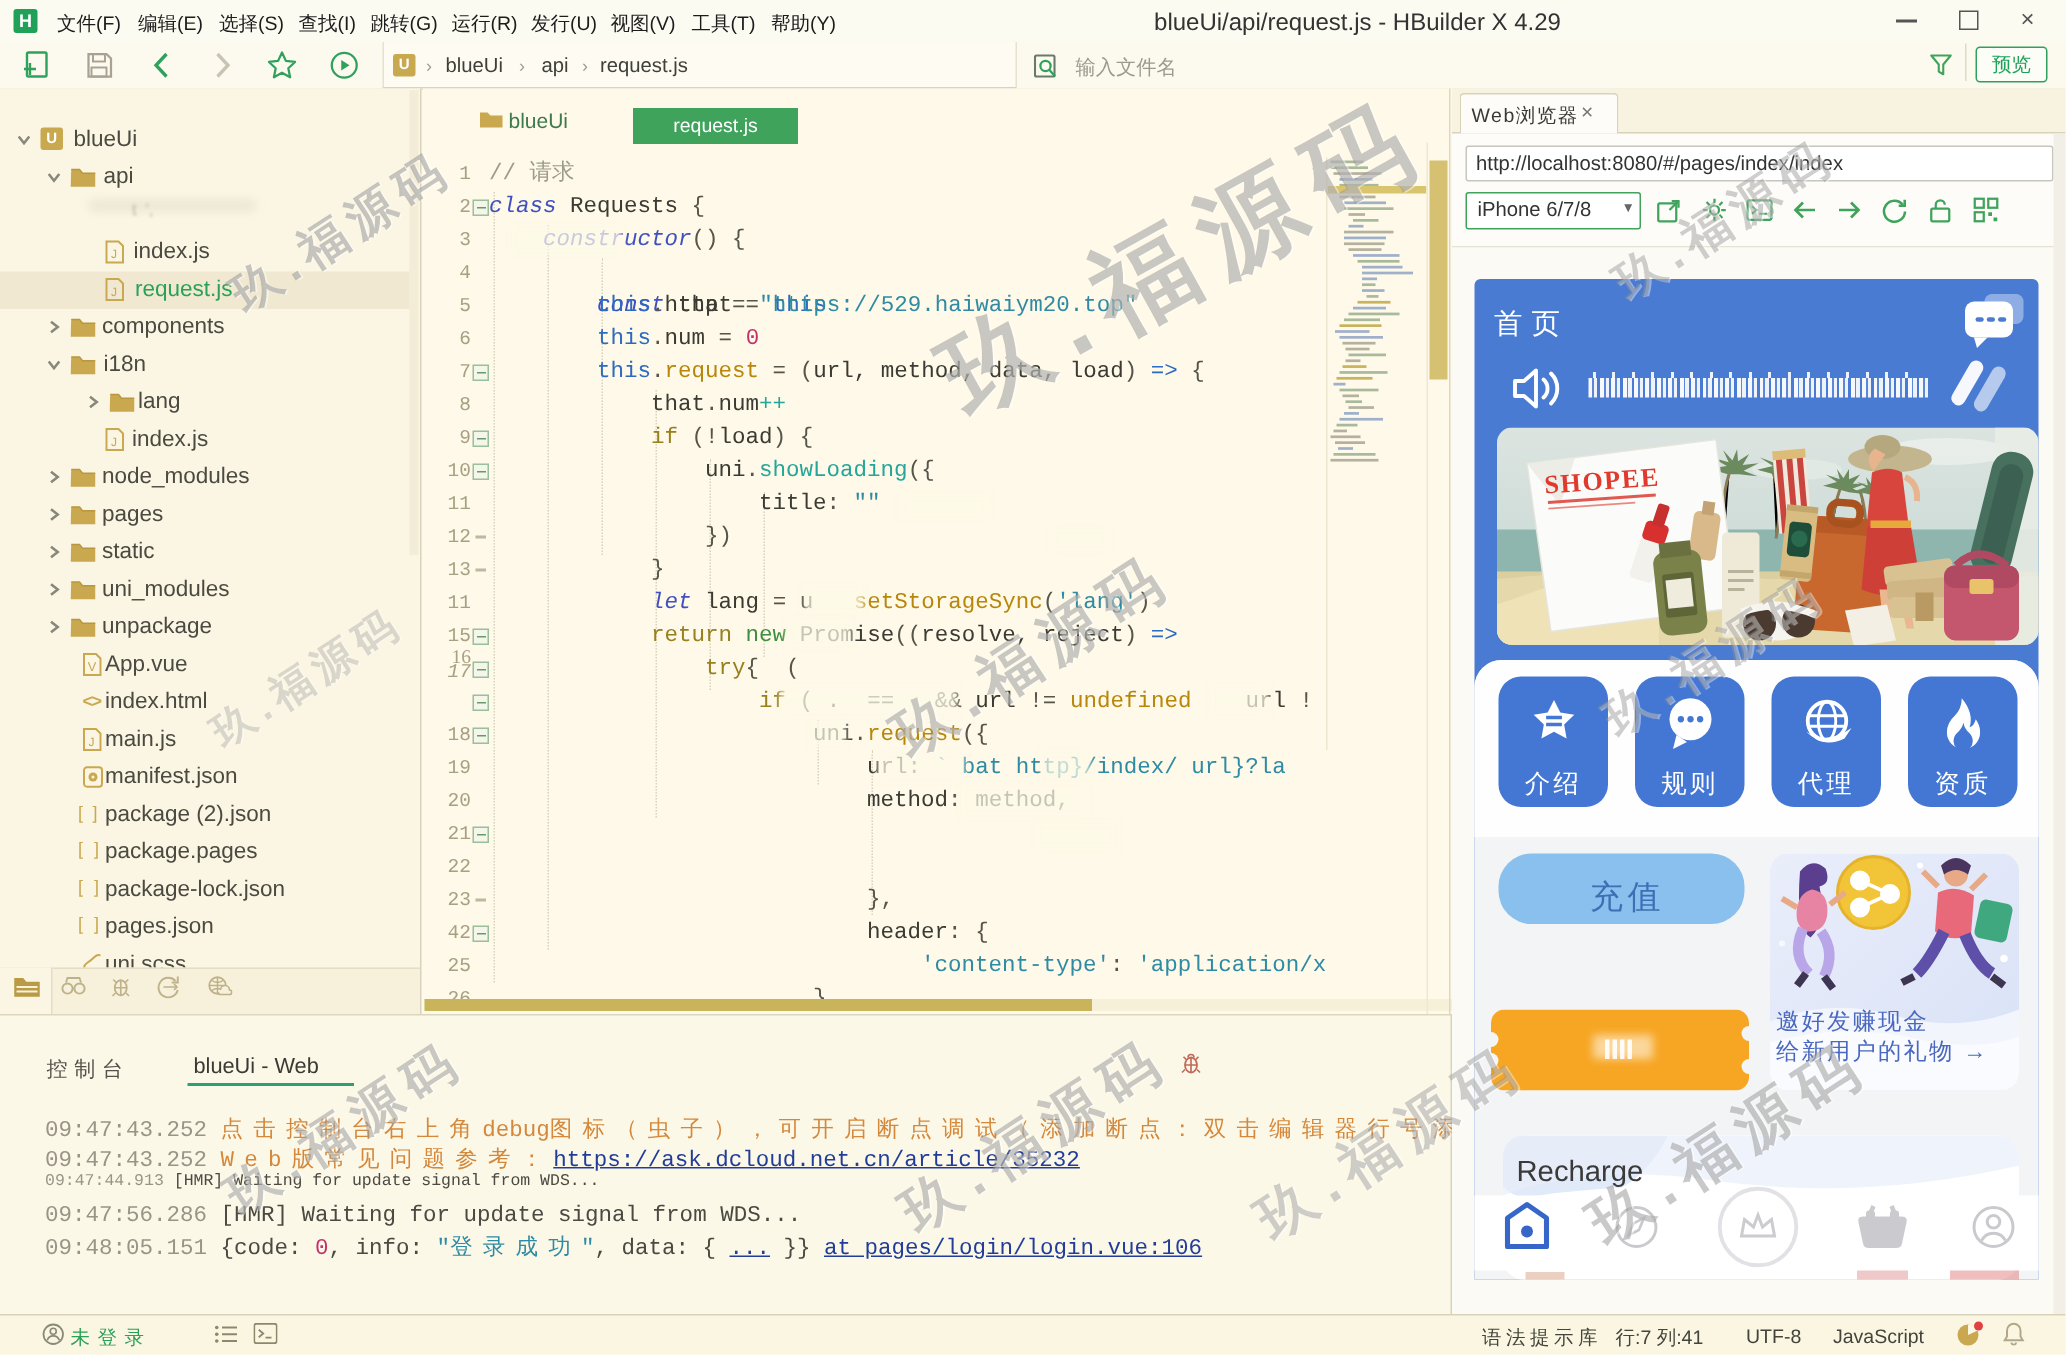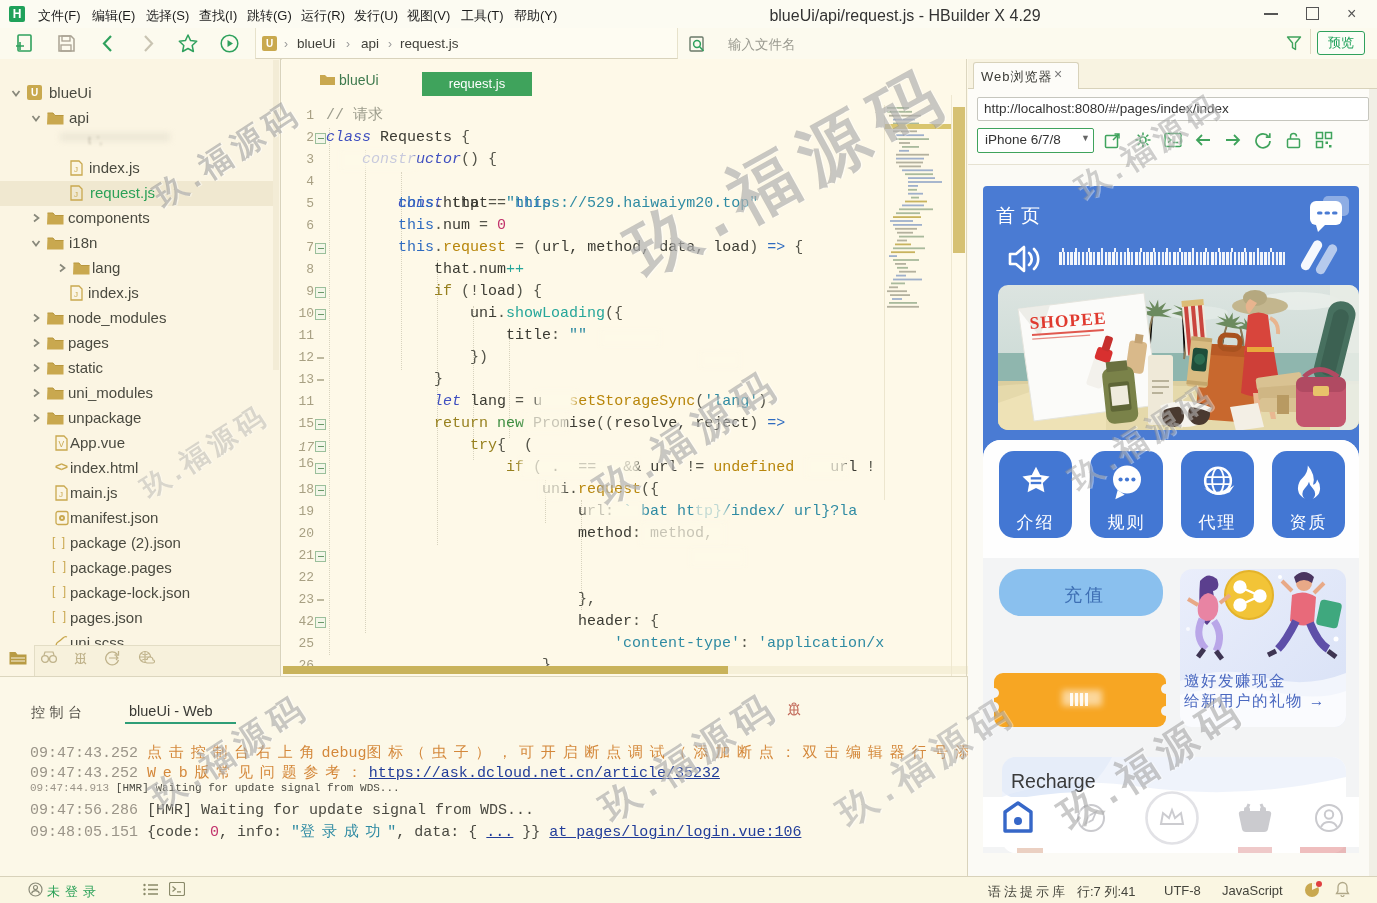--- a/index.html
+++ b/index.html
@@ -79,21 +79,21 @@
 <div class="abs" style="left:361px;top:36px;font-size:13.5px;color:#40403a;">api</div>
 <div class="abs" style="left:388px;top:37px;font-size:12px;color:#999;">›</div>
 <div class="abs" style="left:400px;top:36px;font-size:13.5px;color:#40403a;">request.js</div>
 
 <div id="searcharea">
 <svg class="abs" style="left:689px;top:36px;" width="18" height="17" viewBox="0 0 18 17">
       <rect x="1" y="1" width="13" height="14" rx="1" fill="none" stroke="#6a7a6a" stroke-width="1.4"></rect>
       <circle cx="8" cy="8" r="3.4" fill="none" stroke="#2FA15D" stroke-width="1.5"></circle>
       <path d="M10.5 10.5 L14.5 15" stroke="#2FA15D" stroke-width="1.5"></path>
     </svg>
-<div class="abs" style="left:717px;top:36px;font-size:13.5px;color:#9a9a90;margin-left:11px;">输入文件名</div>
+<div class="abs" style="left:717px;top:36px;font-size:13.5px;color:#9a9a90;">输入文件名</div>
 <svg class="abs" style="left:1286px;top:35px;" width="16" height="16" viewBox="0 0 16 16">
       <path d="M1.5 2 h13 l-5 6 v6.5 l-3 -1.8 v-4.7 z" fill="none" stroke="#3FA35C" stroke-width="1.4" stroke-linejoin="round"></path>
     </svg>
 <div class="abs" style="left:1310px;top:29px;width:1px;height:25px;background:#E0DAC4;"></div>
 <div class="abs" style="left:1317px;top:31px;width:48px;height:24px;border:1px solid #2FA15D;border-radius:3px;background:#FBFDF6;box-sizing:border-box;font-size:13px;color:#1FA15A;text-align:center;line-height:22px;">预览</div>
 </div>
 
 <div class="abs" style="left:0;top:59px;width:281px;height:617px;background:#FBF5E3;border-right:1px solid #D9D3BC;box-sizing:border-box;"></div>
 <div id="tree" style="position:absolute;left:0;top:0;font-size:15px;color:#4A4A40;">
     <div class="abs" style="left:273px;top:60px;width:6px;height:310px;background:#F3ECD6;"></div>
@@ -299,21 +299,21 @@
 <div class="abs" style="left:317px;top:357px;width:7px;height:1.5px;background:#BDB89E;"></div>
 <div class="cl" style="top:347px;height:22px;line-height:22px;">                <span class="op">})</span></div>
 <div class="ln" style="left:288px;top:372px;">13</div>
 <div class="abs" style="left:317px;top:379px;width:7px;height:1.5px;background:#BDB89E;"></div>
 <div class="cl" style="top:369px;height:22px;line-height:22px;">            <span class="op">}</span></div>
 <div class="ln" style="left:288px;top:394px;">11</div>
 <div class="cl" style="top:391px;height:22px;line-height:22px;">            <span class="ki">let</span> <span class="id">lang</span> <span class="op">=</span> <span class="id">u</span>   <span class="fg">setStorageSync</span><span class="op">(</span><span class="st">'lang'</span><span class="op">)</span></div>
 <div class="ln" style="left:288px;top:416px;">15</div>
 <div class="fold" style="top:419px;"></div>
 <div class="cl" style="top:413px;height:22px;line-height:22px;">            <span class="ko">return</span> <span class="kn">new</span> <span class="id">Promise</span><span class="op">((</span><span class="id">resolve, reject</span><span class="op">)</span> <span class="kb">=&gt;</span></div>
-<div class="ln" style="left:288px;top:456px;">16</div>
+<div class="ln" style="left:288px;top:430px;font-family:Liberation Serif, serif;">16</div>
 <div class="fold" style="top:441px;"></div>
 <div class="cl" style="top:435px;height:22px;line-height:22px;">                <span class="ko">try</span><span class="op">{</span>  <span class="op">(</span></div>
 <div class="ln" style="left:288px;top:440px;font-style:italic;">17</div>
 <div class="fold" style="top:463px;"></div>
 <div class="cl" style="top:457px;height:22px;line-height:22px;">                    <span class="ko">if</span> <span class="op">(</span> <span class="id">.</span>  <span class="op">==</span>   <span class="op">&amp;&amp;</span> <span class="id">url</span> <span class="op">!=</span> <span class="fg">undefined</span>    <span class="id">url</span> <span class="op">!</span></div>
 <div class="ln" style="left:288px;top:482px;">18</div>
 <div class="fold" style="top:485px;"></div>
 <div class="cl" style="top:479px;height:22px;line-height:22px;">                        <span class="id">uni</span><span class="op">.</span><span class="fg">request</span><span class="op">({</span></div>
 <div class="ln" style="left:288px;top:504px;">19</div>
 <div class="cl" style="top:501px;height:22px;line-height:22px;">                            <span class="id">url</span><span class="op">:</span> <span class="st">` bat http}/index/ url}?la</span></div>
@@ -672,21 +672,21 @@
       <path d="M6 22 q12 8 26 -2 l-4 6 q-12 6 -22 -4 z" fill="#fff"></path>
     </svg>
 <div class="abs" style="left:1181px;top:511px;width:73px;text-align:center;font-size:17px;color:#fff;letter-spacing:2px;">代理</div>
 <div class="abs" style="left:1272px;top:451px;width:73px;height:87px;background:#4377D3;border-radius:15px;"></div>
 <svg class="abs" style="left:1288px;top:462px;" width="42" height="42" viewBox="0 0 36 36">
       <path d="M17 3 q0 6 -4 10 q-4.5 4 -4.5 9.5 a9.5 9.5 0 0 0 19 0 q0 -4 -2.5 -7.5 q-1 4 -3.5 4.5 q2.5 -8 -4.5 -16.5 z" fill="#fff"></path>
       <path d="M18 17 q0.5 3.5 3.3 5.8 q2 2 2 4.7 a5.5 5.5 0 0 1 -11 0 q0 -2.7 2 -4.7 q2.8 -2.3 3.7 -5.8 z" fill="#4377D3"></path>
     </svg>
 <div class="abs" style="left:1272px;top:511px;width:73px;text-align:center;font-size:17px;color:#fff;letter-spacing:2px;">资质</div>
 <div class="abs" style="left:999px;top:569px;width:164px;height:47px;background:#8AC0EE;border-radius:22px;"></div>
-<div class="abs" style="left:999px;top:583px;width:172px;text-align:center;font-size:18px;color:#3E6FB4;letter-spacing:3px;">充值</div>
+<div class="abs" style="left:999px;top:583px;width:172px;text-align:center;font-size:22px;color:#3E6FB4;letter-spacing:3px;">充值</div>
 <svg class="abs" style="left:994px;top:673px;" width="172" height="54" viewBox="0 0 172 54">
       <rect x="0" y="0" width="172" height="54" rx="9" fill="#F7A623"></rect>
       <circle cx="0" cy="20" r="5" fill="#F3F4F5"></circle>
       <circle cx="0" cy="34" r="5" fill="#F3F4F5"></circle>
       <circle cx="172" cy="16" r="5" fill="#F3F4F5"></circle>
       <circle cx="172" cy="38" r="5" fill="#F3F4F5"></circle>
       <g fill="#fff" opacity="0.9">
         <rect x="76" y="20" width="3" height="13"></rect>
         <rect x="81" y="20" width="3" height="13"></rect>
         <rect x="86" y="20" width="3" height="13"></rect>

